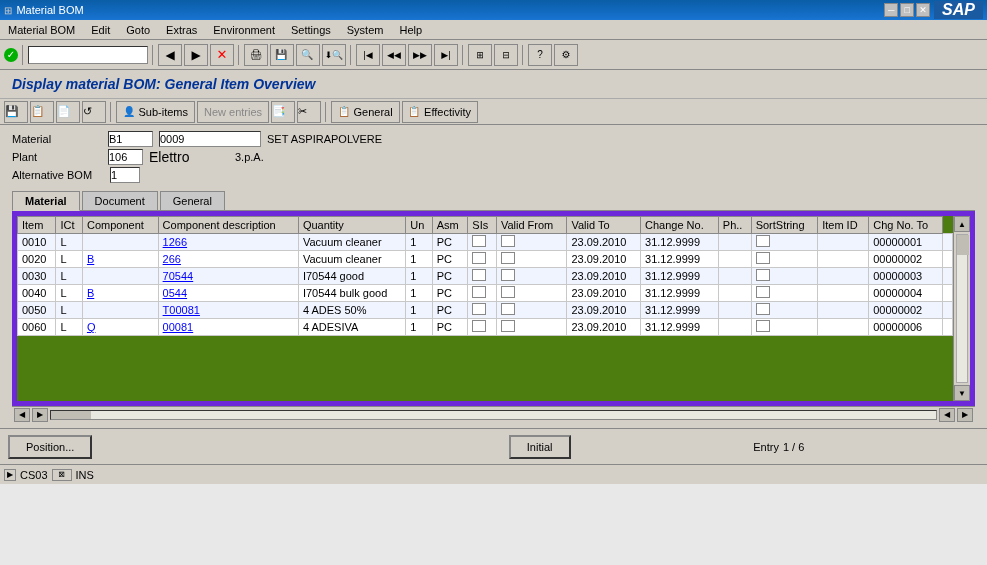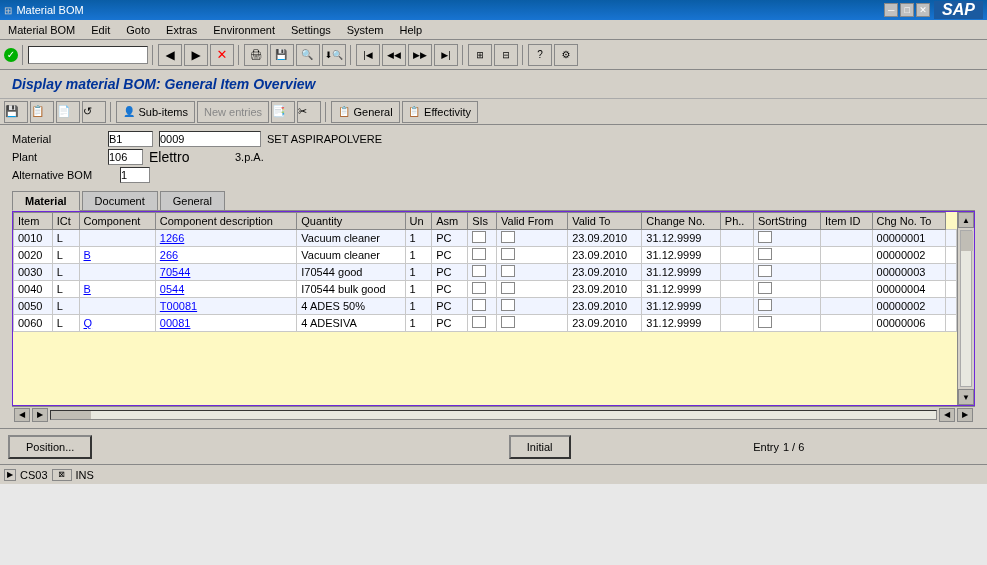--- a/index.html
+++ b/index.html
@@ -321,37 +321,37 @@
       <span style="font-size:11px;">SET ASPIRAPOLVERE</span>
     </div>
     <div style="display:flex; align-items:center; gap:6px;">
       <span style="width:90px; font-size:11px;">Plant</span>
       <div class="form-input" style="width:35px;">
         <span>106</span>
       </div>
       <span style="width:80px; font-size:14px;">Elettro</span>
       <span style="font-size:11px;">3.p.A.</span>
     </div>
-    <div style="display:flex; align-items:center; gap:18px;">
+    <div style="display:flex; align-items:center; gap:8px;">
       <span style="width:90px; font-size:11px;">Alternative BOM</span>
       <div class="form-input" style="width:30px;">
         <span>1</span>
       </div>
     </div>
   </div>
 
   <div class="tab-container">
     <div class="tabs">
       <div class="tab active">Material</div>
       <div class="tab">Document</div>
       <div class="tab">General</div>
     </div>
   </div>
 
-  <div style="display:flex; border:1px solid #6d28d9; background:#fef9c3; height:195px; overflow:hidden;">
+  <div style="display:flex; border:5px solid #6d28d9; background:#4d7c0f; height:195px; overflow:hidden;">
     <div style="flex:1; overflow:auto;">
       <table>
         <thead>
           <tr>
             <th>Item</th>
             <th>ICt</th>
             <th>Component</th>
             <th>Component description</th>
             <th>Quantity</th>
             <th>Un</th>

